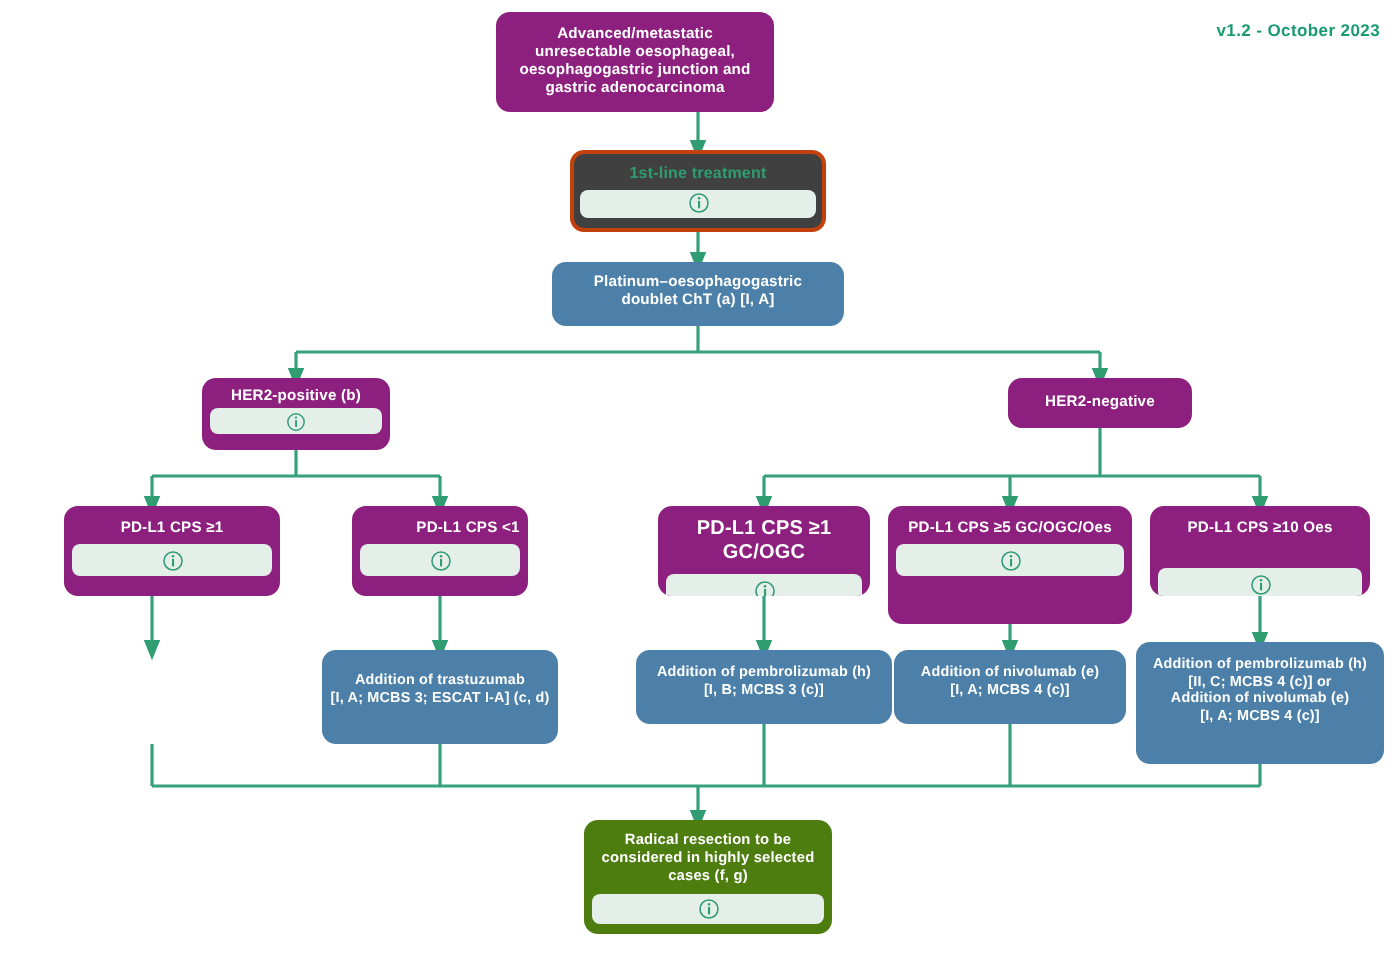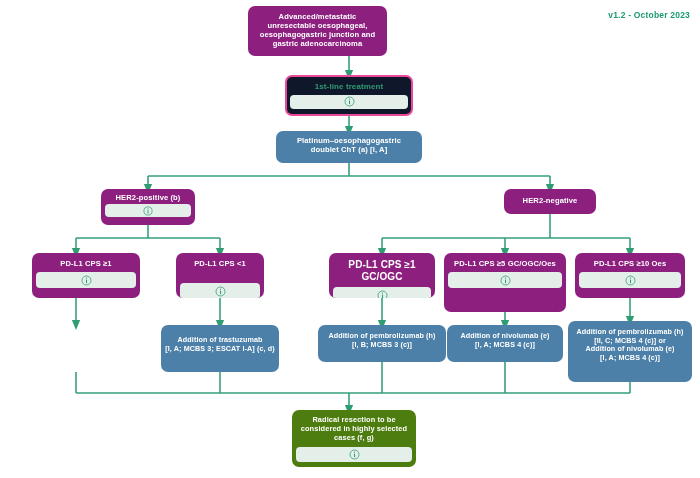--- a/index.html
+++ b/index.html
@@ -21,21 +21,21 @@
   .node .inforow{
     box-sizing:border-box;margin:0 4px 4px 4px;border-radius:4px;
     background:#e4efe9;display:flex;align-items:center;justify-content:center;
   }
   .infoicon{display:block;}
 
   
   .purple{background:#8d1f7f;}
   .blue{background:#4c80a8;}
   .orange{background:#4d7c0f;}
-  .greenbox{background:#0f172a;border:2px solid #ec4899;}
+  .greenbox{background:#404040;border:2px solid #c2410c;}
   .greenbox .title{color:#2f9c72;}
 
   .version{
     position:absolute;color:#1a9b72;font-weight:bold;font-size:8.5px;
     letter-spacing:.2px;white-space:nowrap;
   }
 </style>
 </head>
 <body>
 
@@ -130,21 +130,21 @@
     <div class="inforow" style="height:16px;">
       <svg class="infoicon" width="11" height="11" viewBox="0 0 20 20">
         <circle cx="10" cy="10" r="8.2" fill="none" stroke="#2f9c72" stroke-width="1.4"></circle>
         <circle cx="10" cy="5.6" r="1.15" fill="#2f9c72"></circle>
         <rect x="9.1" y="8" width="1.9" height="7" rx=".7" fill="#2f9c72"></rect>
       </svg>
     </div>
   </div>
 
   <div class="node purple" style="left:176px;top:253px;width:88px;height:45px;">
-    <div class="title" style="padding:6px 4px 15px 4px;font-size:7.6px;">PD-L1 CPS &lt;1</div>
+    <div class="title" style="padding:6px 4px 4px 4px;font-size:7.6px;margin-left:14px;">PD-L1 CPS &lt;1</div>
     <div class="inforow" style="height:16px;">
       <svg class="infoicon" width="11" height="11" viewBox="0 0 20 20">
         <circle cx="10" cy="10" r="8.2" fill="none" stroke="#2f9c72" stroke-width="1.4"></circle>
         <circle cx="10" cy="5.6" r="1.15" fill="#2f9c72"></circle>
         <rect x="9.1" y="8" width="1.9" height="7" rx=".7" fill="#2f9c72"></rect>
       </svg>
     </div>
   </div>
 
   <div class="node purple" style="left:329px;top:253px;width:106px;height:45px;">
@@ -163,21 +163,21 @@
     <div class="inforow" style="height:16px;">
       <svg class="infoicon" width="11" height="11" viewBox="0 0 20 20">
         <circle cx="10" cy="10" r="8.2" fill="none" stroke="#2f9c72" stroke-width="1.4"></circle>
         <circle cx="10" cy="5.6" r="1.15" fill="#2f9c72"></circle>
         <rect x="9.1" y="8" width="1.9" height="7" rx=".7" fill="#2f9c72"></rect>
       </svg>
     </div>
   </div>
 
   <div class="node purple" style="left:575px;top:253px;width:110px;height:45px;">
-    <div class="title" style="padding:6px 4px 4px 4px;font-size:7.6px;">PD-L1 CPS ≥10 Oes</div>
+    <div class="title" style="padding:6px 4px 16px 4px;font-size:7.6px;">PD-L1 CPS ≥10 Oes</div>
     <div class="inforow" style="height:16px;">
       <svg class="infoicon" width="11" height="11" viewBox="0 0 20 20">
         <circle cx="10" cy="10" r="8.2" fill="none" stroke="#2f9c72" stroke-width="1.4"></circle>
         <circle cx="10" cy="5.6" r="1.15" fill="#2f9c72"></circle>
         <rect x="9.1" y="8" width="1.9" height="7" rx=".7" fill="#2f9c72"></rect>
       </svg>
     </div>
   </div>
 
 

